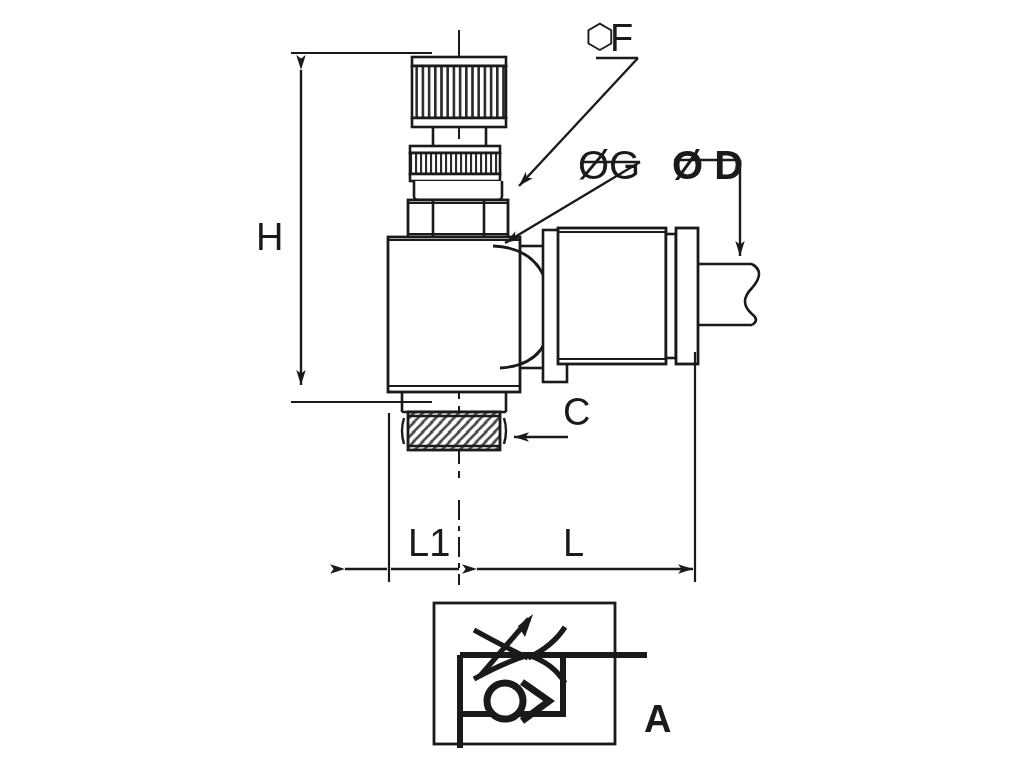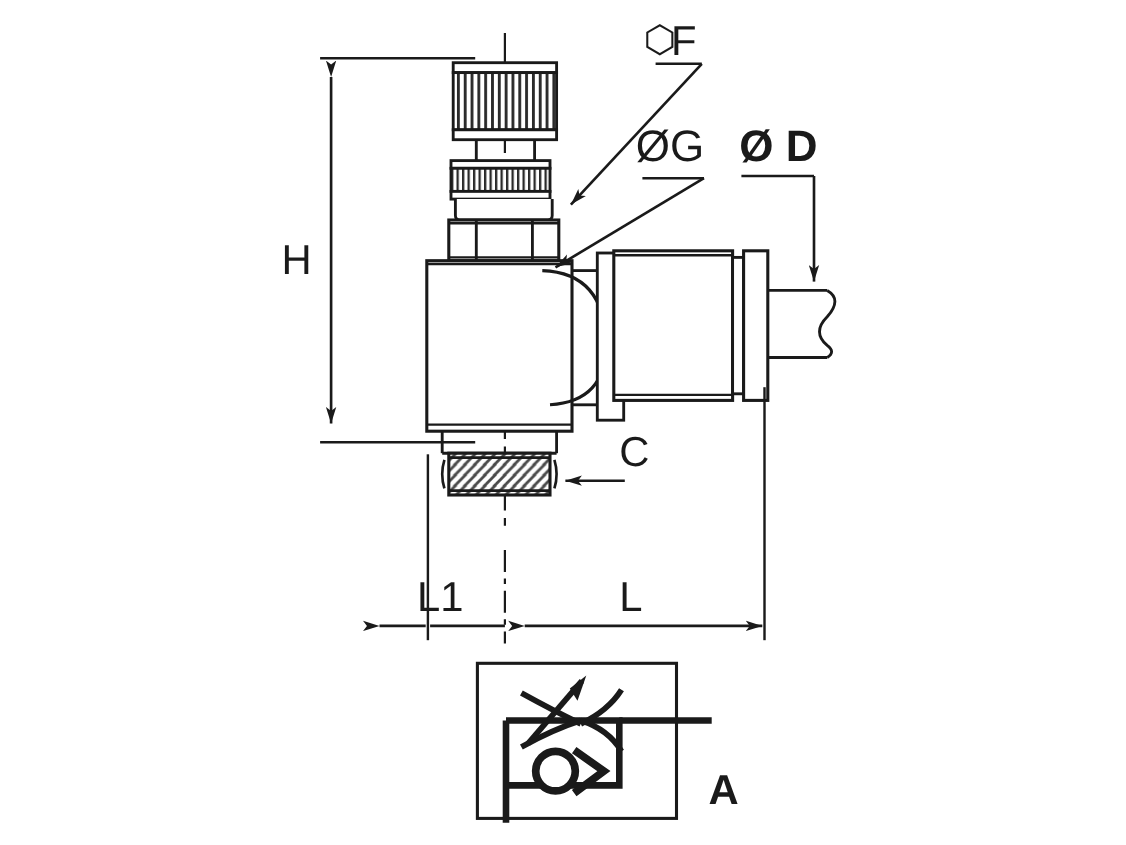--- a/index.html
+++ b/index.html
@@ -35,20 +35,21 @@
     line-height: 1;
     user-select: none;
   }
   .lbl-dim {
     font-size: 38px;
     font-weight: 400;
   }
   .lbl-dia {
     font-size: 40px;
     font-weight: 400;
+    margin-top: 32px;
   }
   .lbl-sym {
     font-size: 38px;
     font-weight: 700;
   }
   .lbl-hexmark {
     font-size: 34px;
     font-weight: 400;
   }
 </style>
@@ -216,19 +217,19 @@
   <span class="lbl lbl-hexmark" style="left:585px; top:19px;">⬡</span>
 
   <span class="lbl lbl-dim" style="left:610px; top:19px;">F</span>
 
   <span class="lbl lbl-dia" style="left:578px; top:113px;">ØG</span>
 
   <span class="lbl lbl-dia" style="left:672px; top:113px;font-weight:bold;">Ø D</span>
 
   <span class="lbl lbl-dim" style="left:563px; top:393px;">C</span>
 
-  <span class="lbl lbl-dim" style="left:379px; top:524px;text-align:right;">L1</span>
+  <span class="lbl lbl-dim" style="left:408px; top:524px;text-align:right;">L1</span>
 
   <span class="lbl lbl-dim" style="left:563px; top:524px;">L</span>
 
   <span class="lbl lbl-sym" style="left:644px; top:700px;">A</span>
 
 </div>
 
 </body></html>

